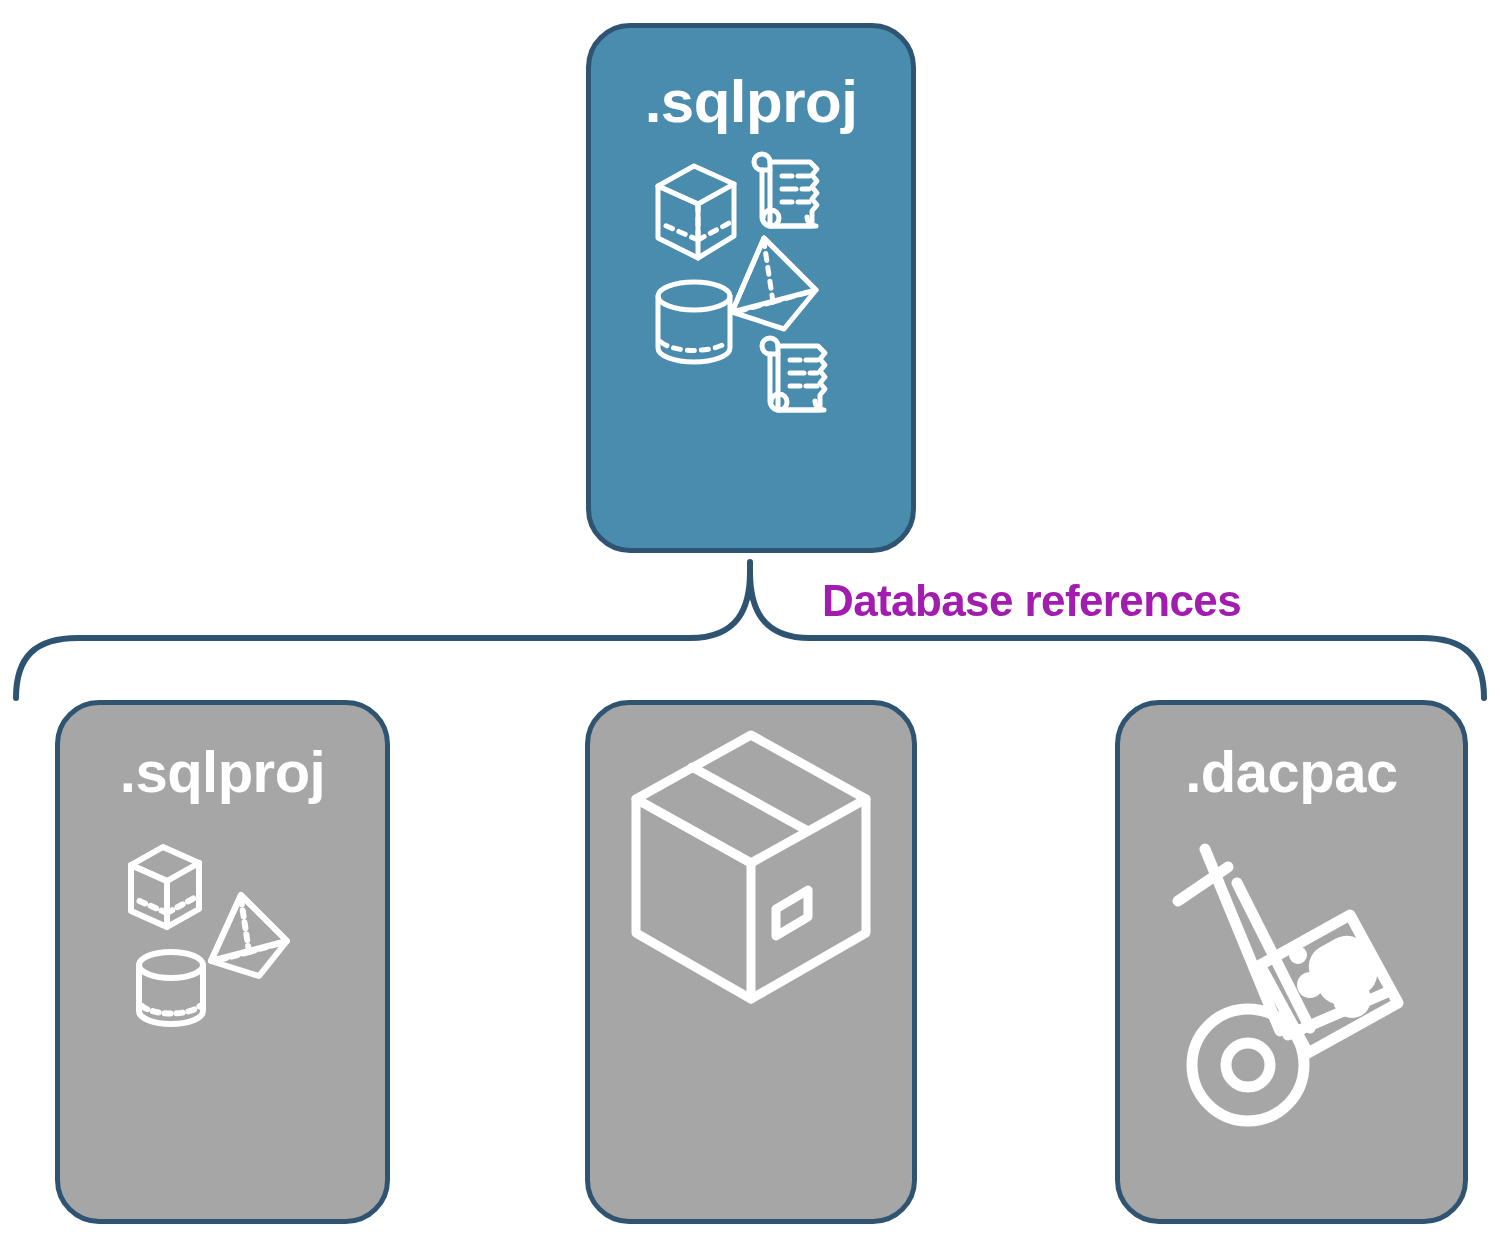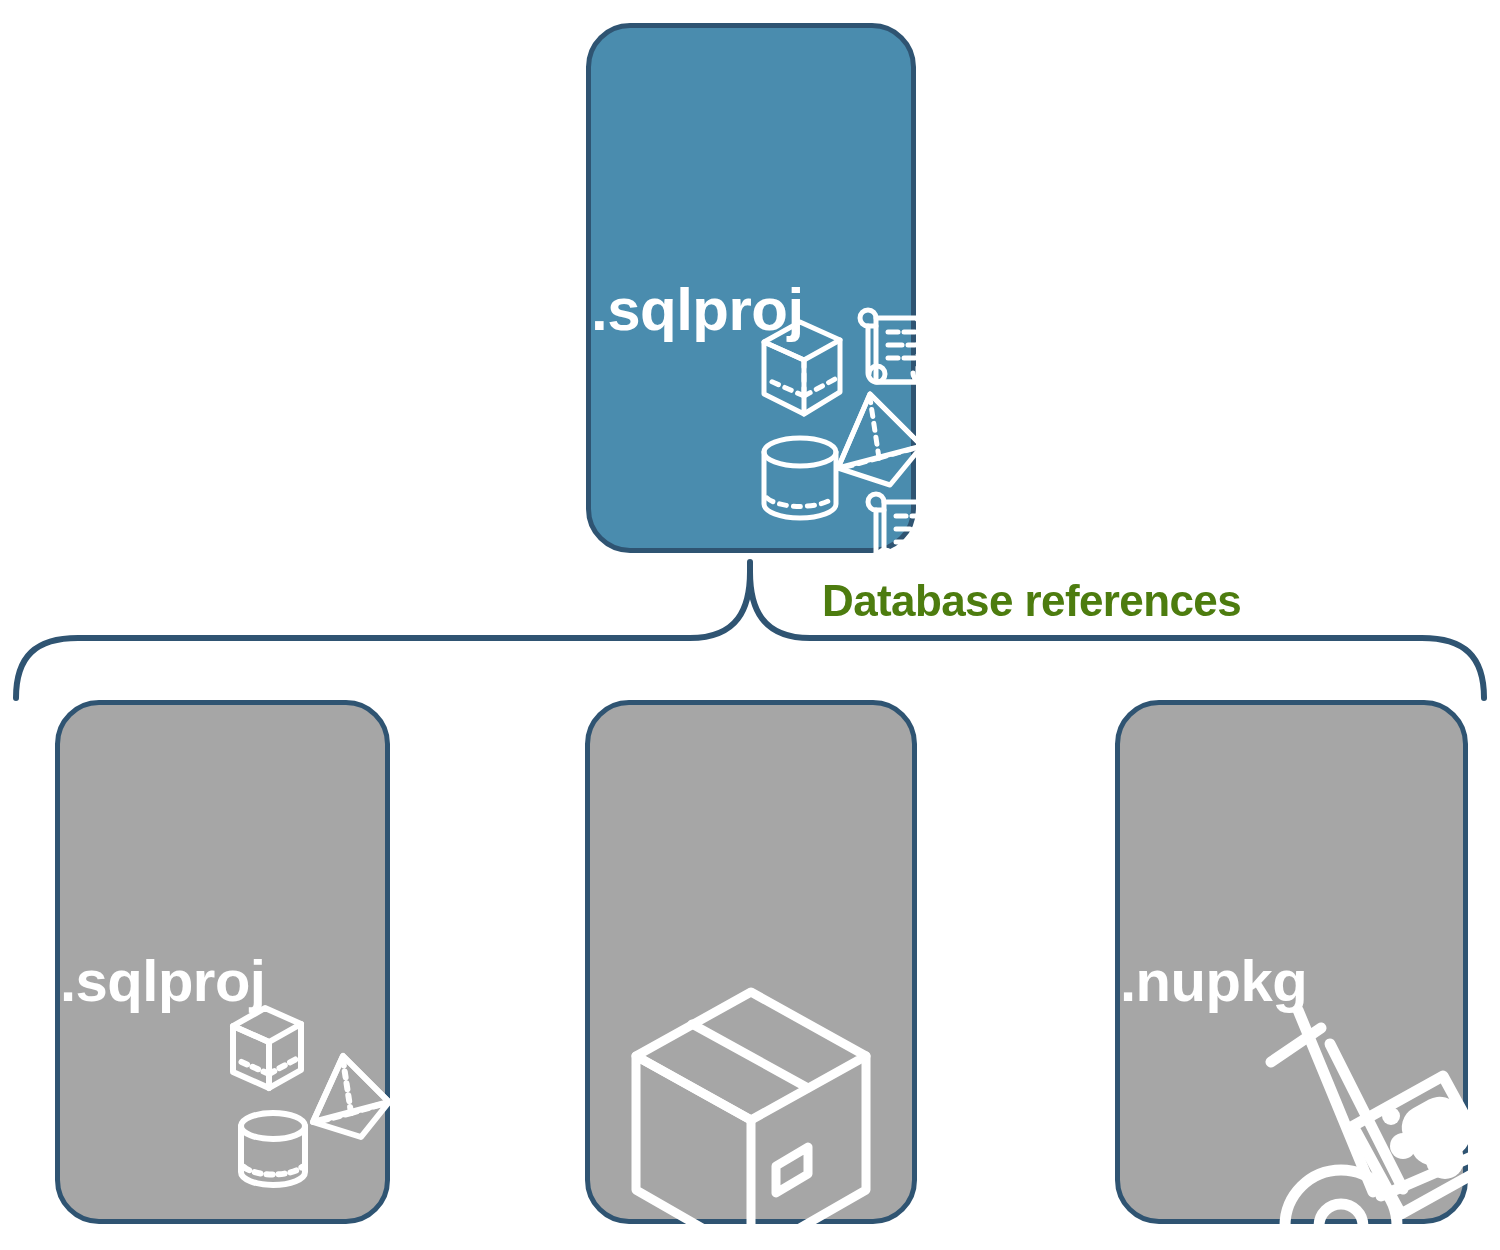--- a/index.html
+++ b/index.html
@@ -21,21 +21,21 @@
     background: #ffffff;
   }
 
   
   .node {
     position: absolute;
     box-sizing: border-box;
     border: 5px solid #2F5472;
     border-radius: 44px;
     display: flex;
-    flex-direction: row;
+    flex-direction: column;
     align-items: center;
   }
   .node.primary {
     background: #4A8CAE;
   }
   .node.secondary {
     background: #A6A6A6;
   }
   .node-title {
     color: #ffffff;
@@ -72,21 +72,21 @@
     width: 1500px;
     height: 160px;
     pointer-events: none;
   }
 
   
   #edge-label {
     position: absolute;
     left: 816px;
     top: 576px;
-    color: #4d7c0f;
+    color: #a21caf;
     font-size: 44px;
     font-weight: bold;
     letter-spacing: -0.6px;
     white-space: nowrap;
     background: #ffffff;
     padding: 0 6px;
   }
 </style>
 </head>
 <body>
@@ -203,21 +203,21 @@
         <path d="M240 72 L240 206 L125 272"></path>
 
         <path d="M66 40 L182 104"></path>
 
         <path d="M150 182 L182 163 L182 190 L150 209 Z"></path>
       </svg>
     </div>
   </div>
 
   <div class="node secondary" id="node-ref-2" style="left:1115px; top:700px; width:353px; height:524px;">
-    <div class="node-title">.nupkg</div>
+    <div class="node-title">.dacpac</div>
     <div class="node-icons">
       <svg width="260" height="290" viewBox="0 0 260 290" style="top:42px;" fill="none" stroke="#ffffff" stroke-width="11" stroke-linecap="round" stroke-linejoin="round">
 
         <path d="M16 58 L66 24"></path>
 
         <path d="M43 6 L118 188"></path>
         <path d="M75 40 L148 185"></path>
 
         <path d="M126 192 L228 148"></path>
 

